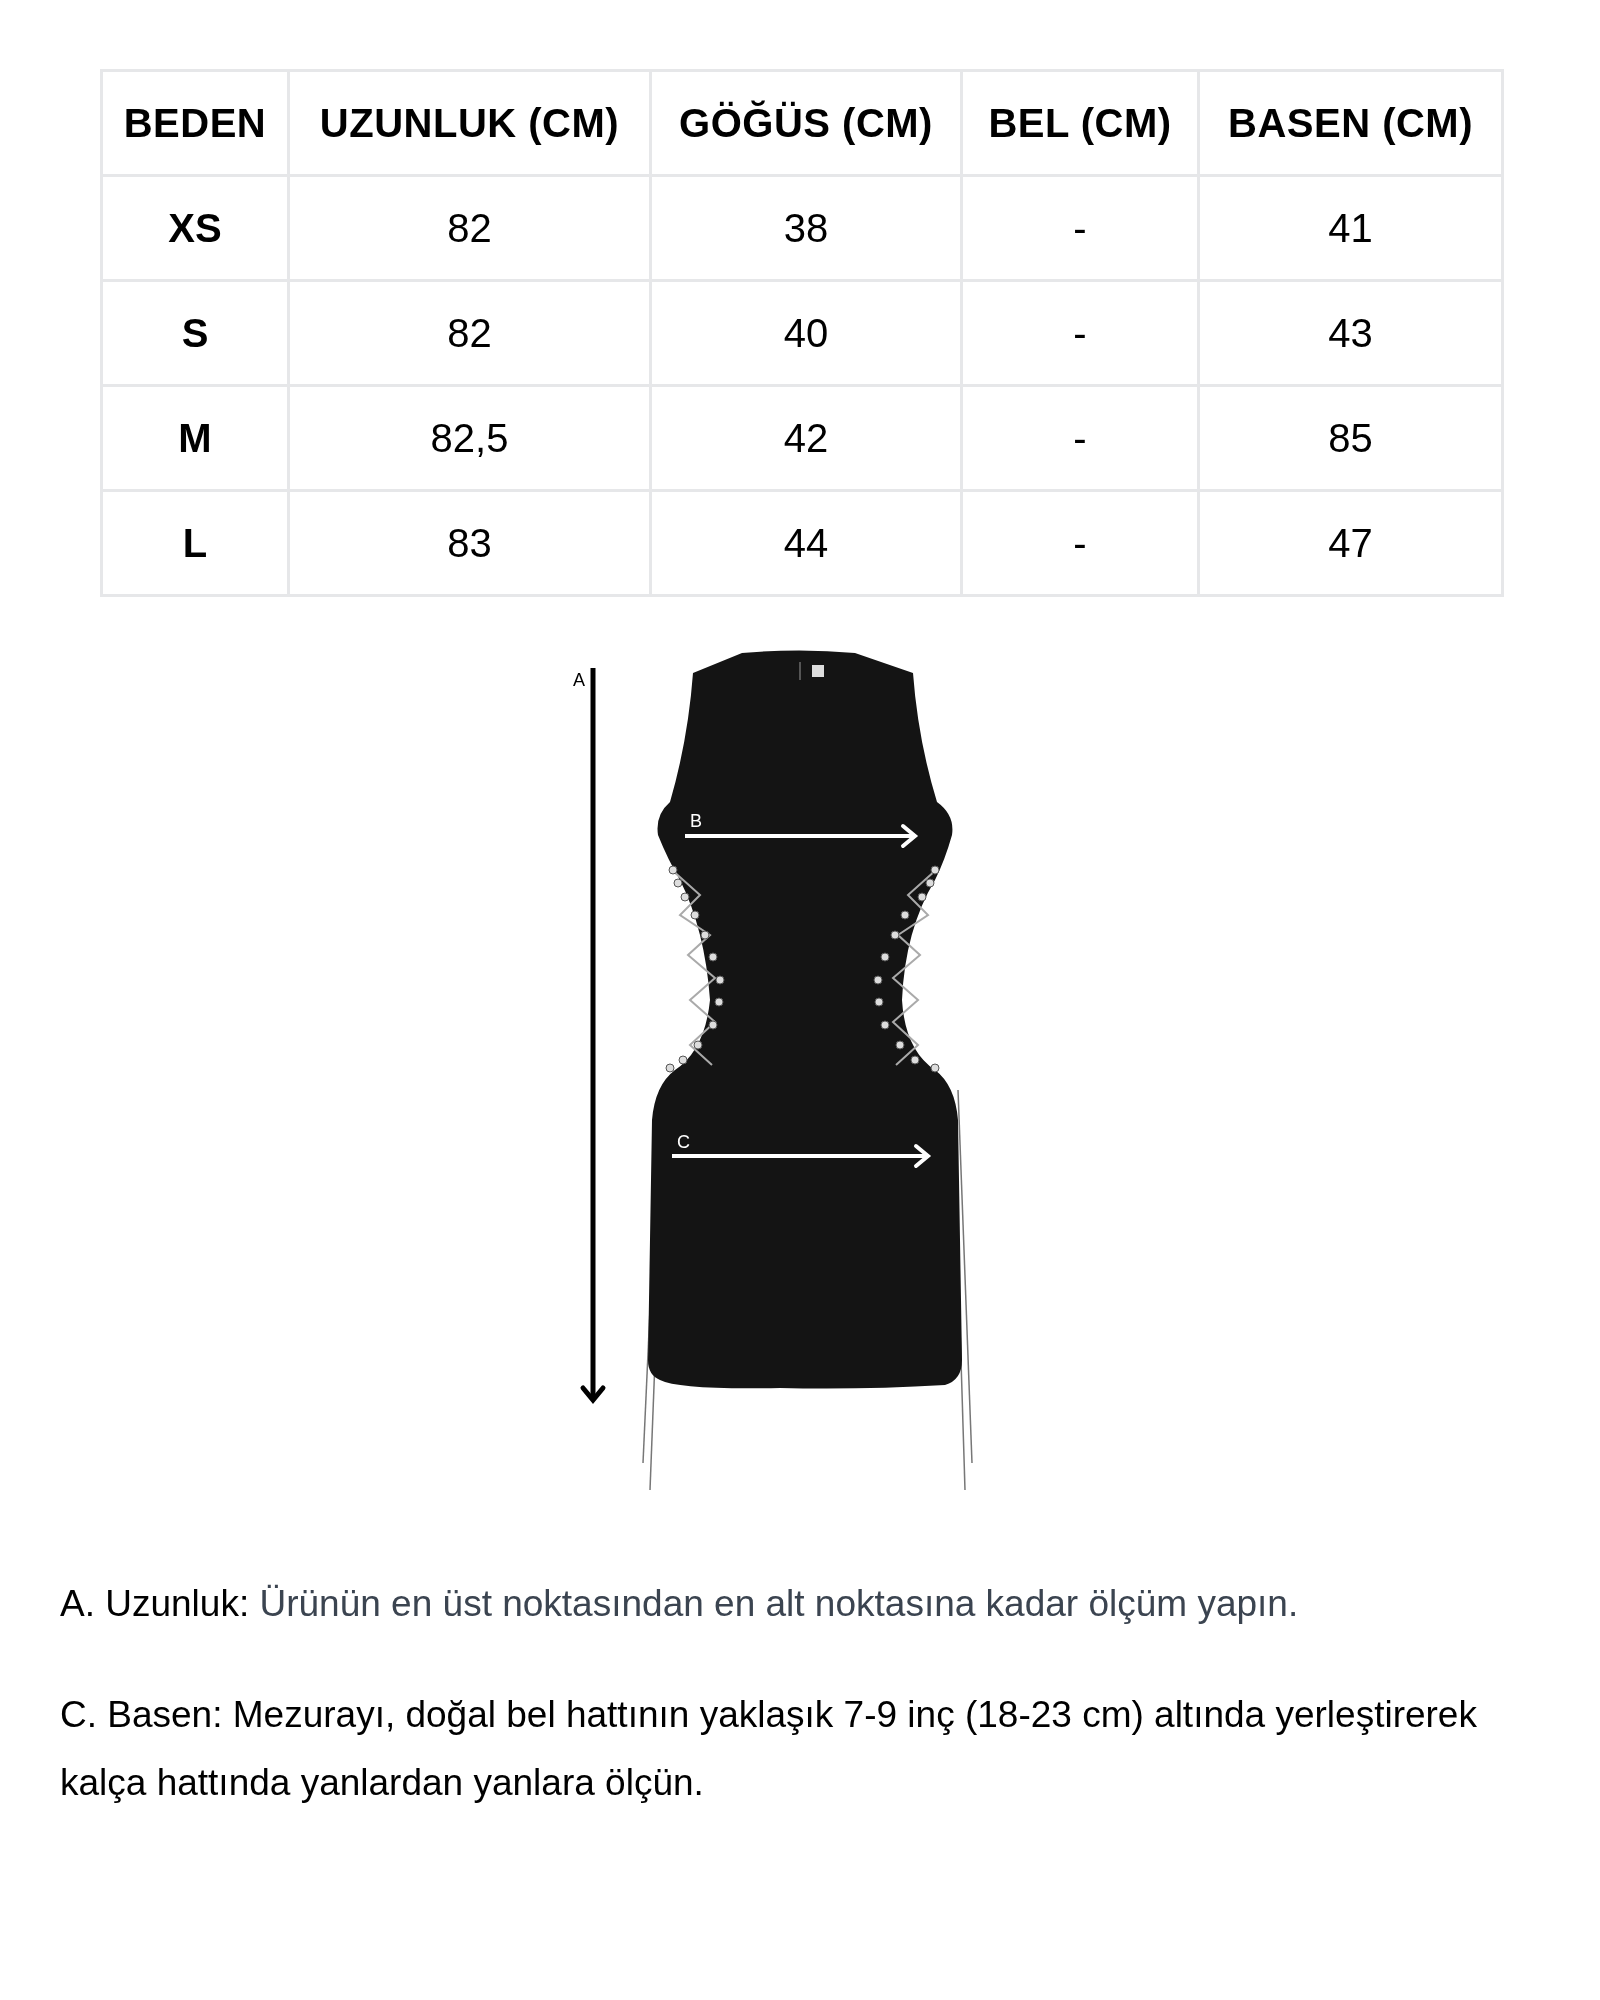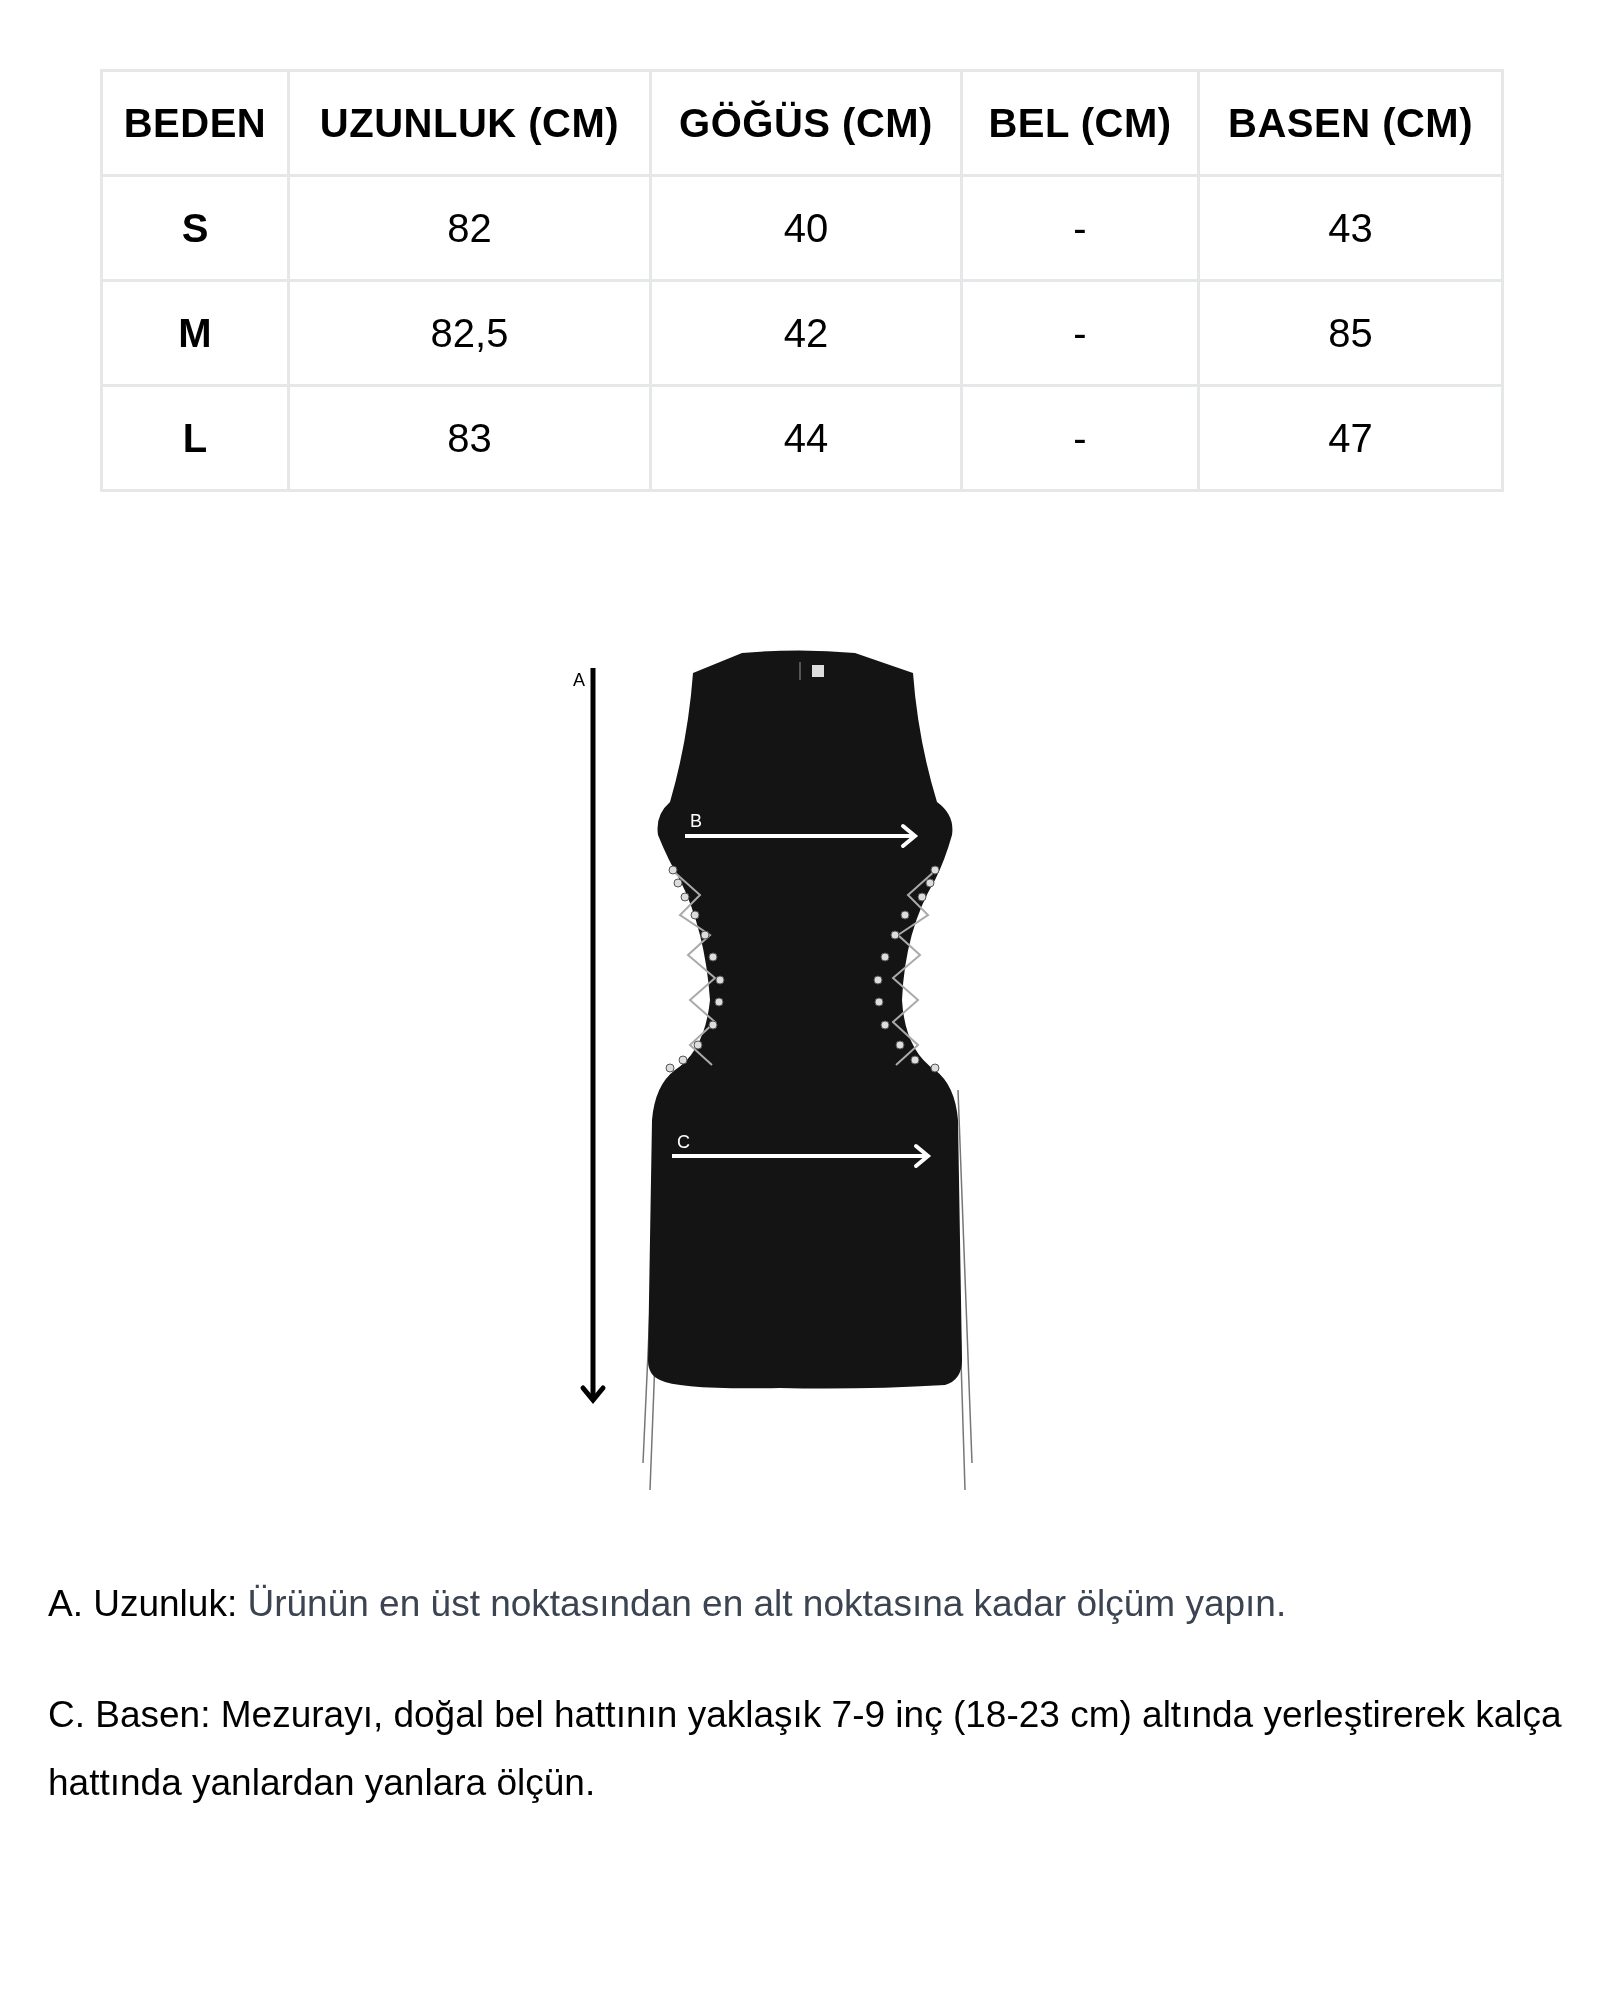--- a/index.html
+++ b/index.html
@@ -3,21 +3,21 @@
 <meta charset="utf-8">
 <style>
   html,body{margin:0;padding:0;background:#fff;}
   body{width:1600px;height:2000px;position:relative;overflow:hidden;font-family:"Liberation Sans",sans-serif;color:#000;}
   table.size{position:absolute;left:100px;top:30px;width:1401px;border-collapse:collapse;table-layout:fixed;margin-top:39px;}
   table.size td, table.size th{border:3px solid #e6e7e9;text-align:center;height:102px;padding:0;font-size:40px;}
   table.size th{font-weight:700;letter-spacing:0.5px;}
   table.size td.sz{font-weight:700;}
   .diagram{position:absolute;left:0;top:640px;width:1600px;height:870px;}
   .desc{position:absolute;left:48px;top:1570px;width:1520px;font-size:37px;line-height:68px;}
-  .desc p{margin:0 0 43px 0;}
+  .desc p{margin:0 0 43px 12px;}
   .desc .a-text{color:#3b4450;}
 </style>
 </head>
 <body>
 
 <table class="size">
   <colgroup>
     <col style="width:187px">
       <col style="width:362px">
       <col style="width:311px">
@@ -27,20 +27,27 @@
   <thead>
     <tr>
       <th>BEDEN</th>
       <th>UZUNLUK (CM)</th>
       <th>GÖĞÜS (CM)</th>
       <th>BEL (CM)</th>
       <th>BASEN (CM)</th>
     </tr>
   </thead>
   <tbody>
+    <tr>
+      <td class="sz">XS</td>
+      <td>82</td>
+      <td>38</td>
+      <td>-</td>
+      <td>41</td>
+    </tr>
     <tr>
       <td class="sz">S</td>
       <td>82</td>
       <td>40</td>
       <td>-</td>
       <td>43</td>
     </tr>
     <tr>
       <td class="sz">M</td>
       <td>82,5</td>

